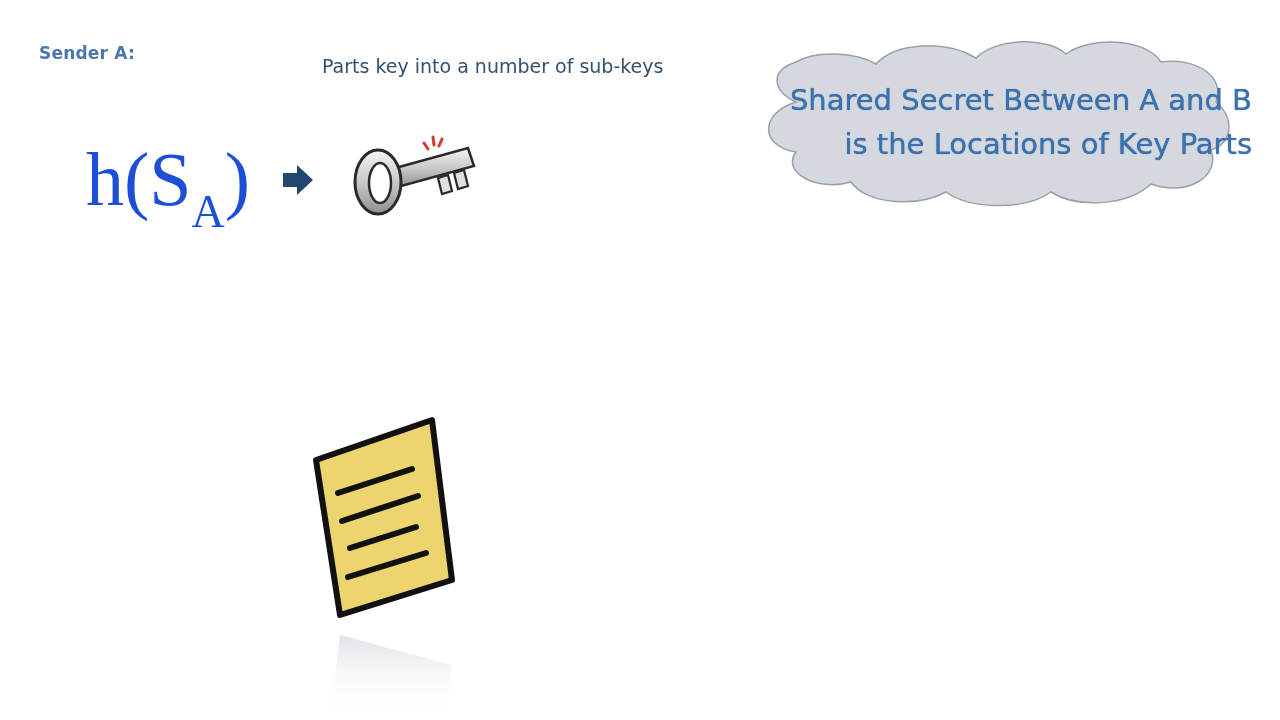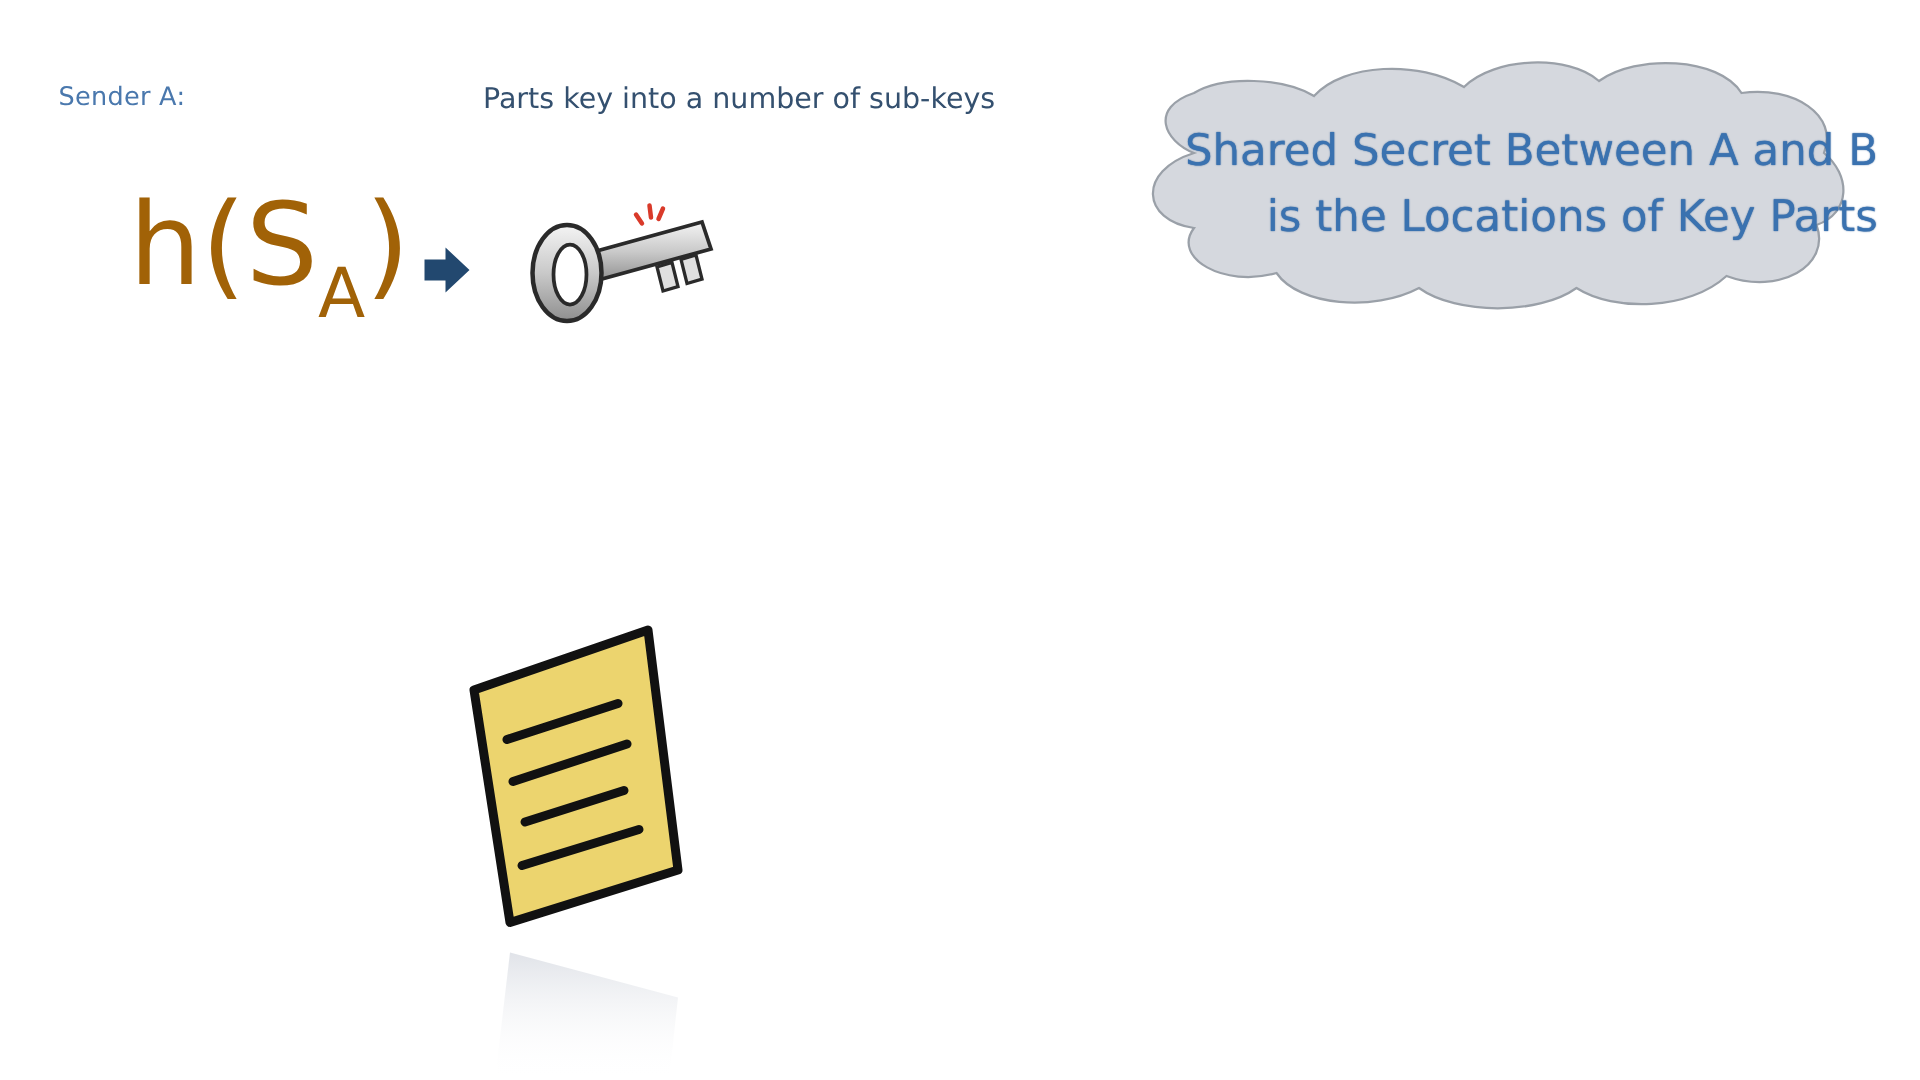--- a/index.html
+++ b/index.html
@@ -2,27 +2,27 @@
 <html><head>
   <meta charset="utf-8">
   <style>
     html, body { margin:0; padding:0; }
     body {
       width:1280px; height:720px; background:#ffffff; position:relative; overflow:hidden;
       font-family: "DejaVu Sans", "Liberation Sans", sans-serif;
     }
     .abs { position:absolute; }
     #sender-label {
-      left:39px; top:43px; font-size:17px; color:#4a78ad; font-weight:normal; letter-spacing:0.2px;margin-top:12px;
+      left:39px; top:43px; font-size:17px; color:#4a78ad; font-weight:bold; letter-spacing:0.2px;
     }
     #step-title {
       left:322px; top:55px; font-size:19px; color:#34506f; white-space:nowrap;
     }
     #hash-expr {
-      left:86px; top:125px; font-size:76px; color:#a16207; line-height:1; white-space:nowrap;
+      left:86px; top:141px; font-size:76px; color:#1d4ed8; line-height:1; white-space:nowrap;font-family:Liberation Serif, serif;
     }
     #hash-expr .sub { font-size:46px; position:relative; top:22px; }
     #arrow { left:281px; top:163px; width:34px; height:34px; }
     #key { left:350px; top:128px; width:130px; height:96px; }
     #cloud { left:756px; top:32px; width:480px; height:178px; }
     #cloud-text {
       left:782px; top:78px; width:470px; font-size:29px; line-height:44px; color:#3a72b0;
       text-shadow: 0 0 1px #2c5d96;
       text-align: right;
     }

